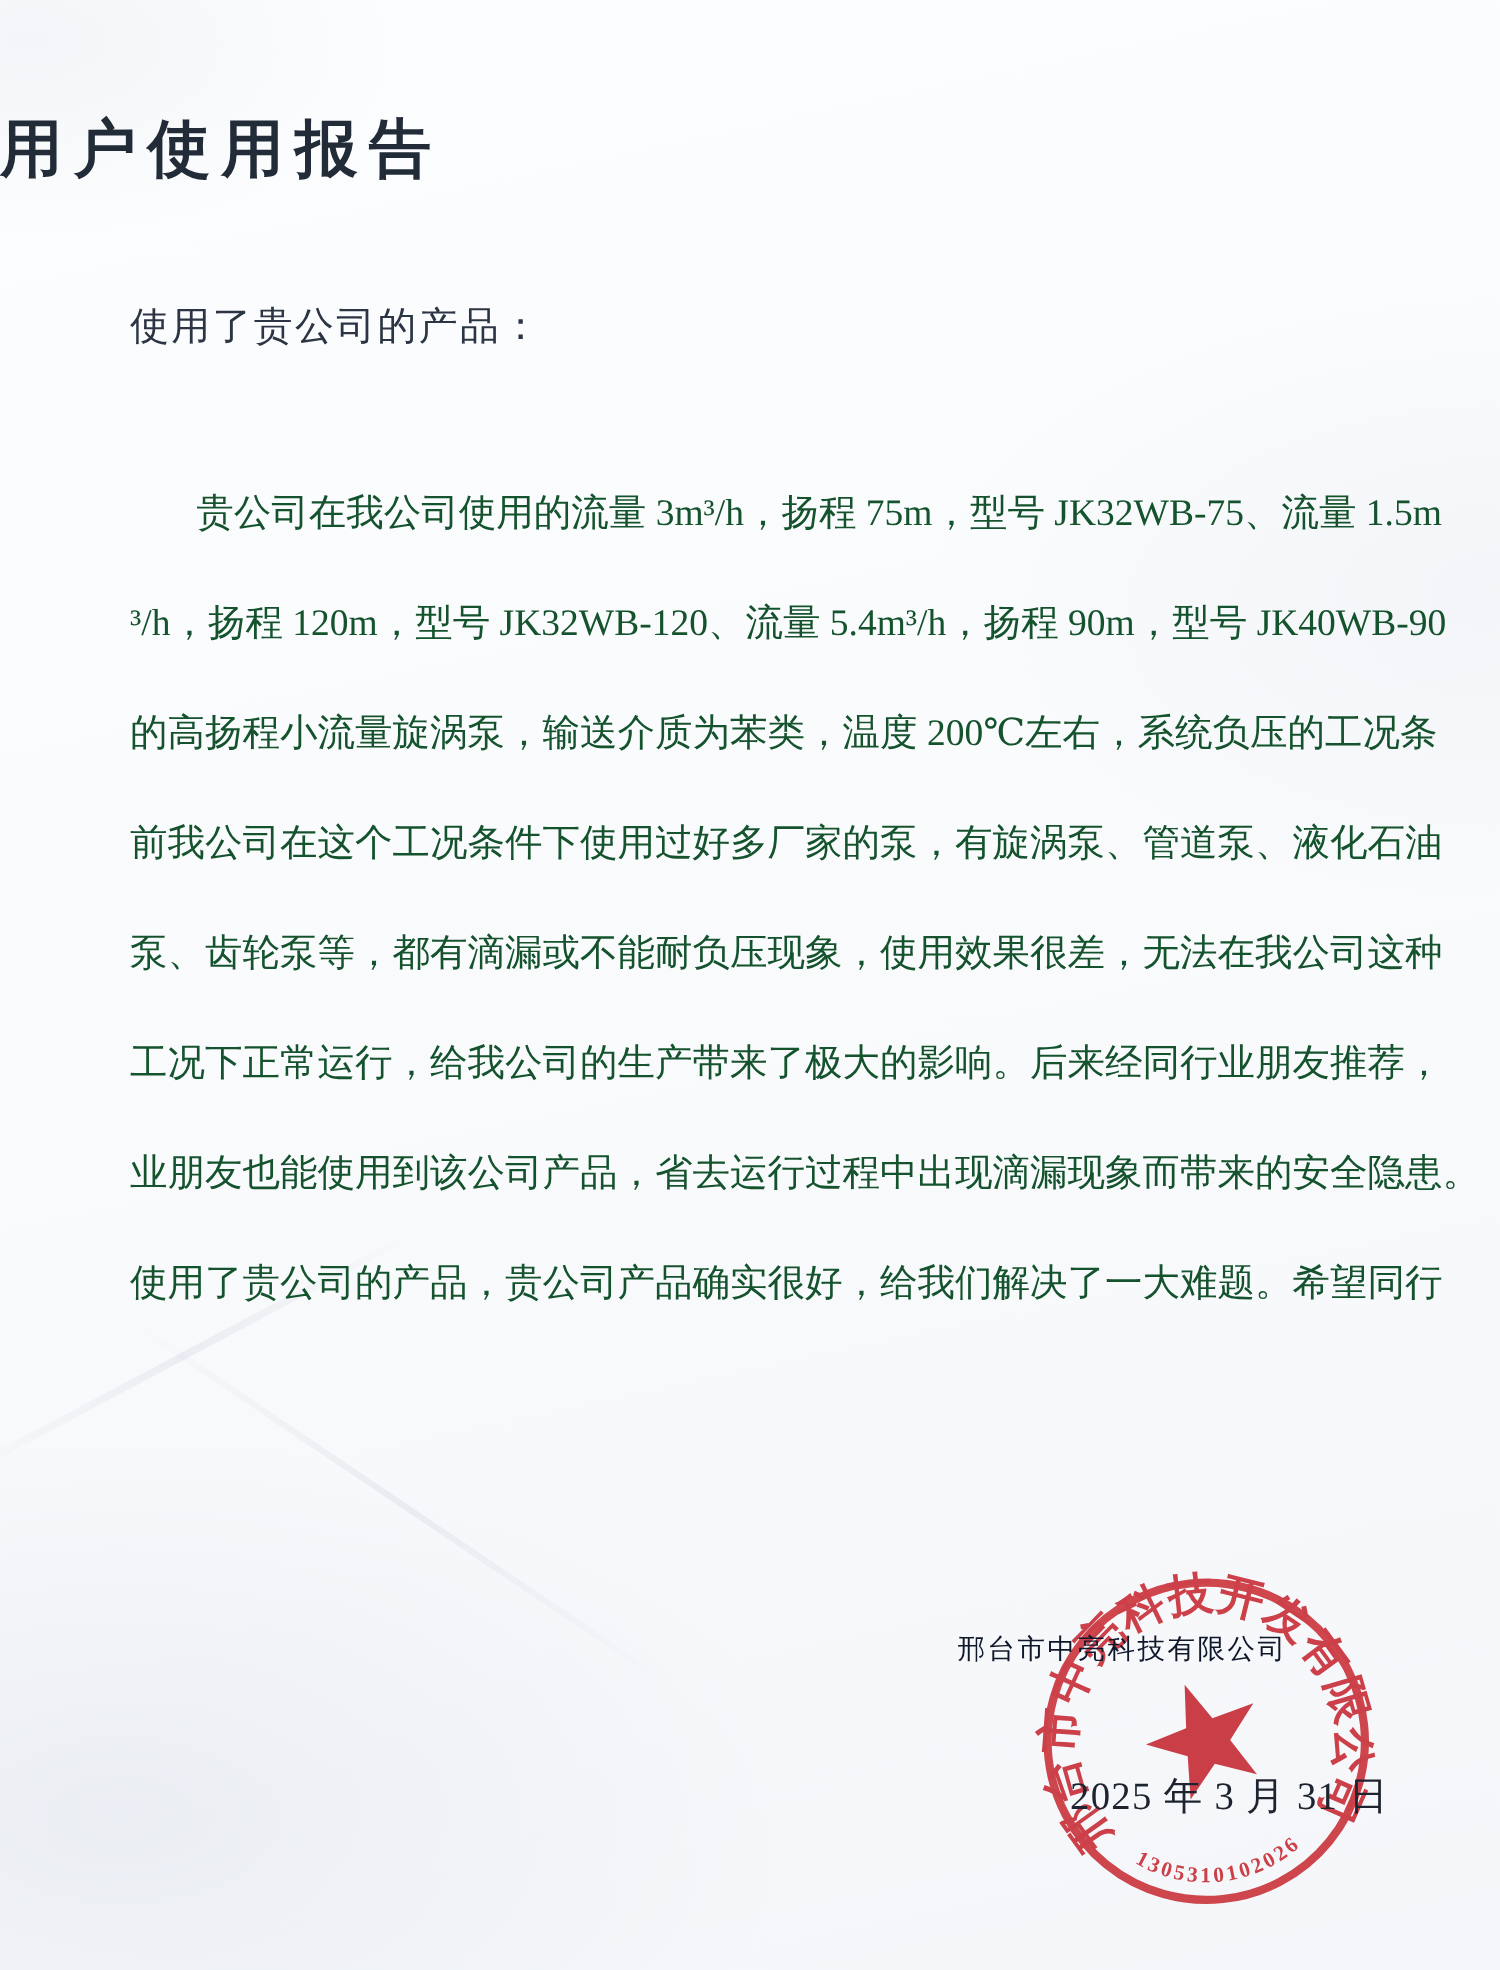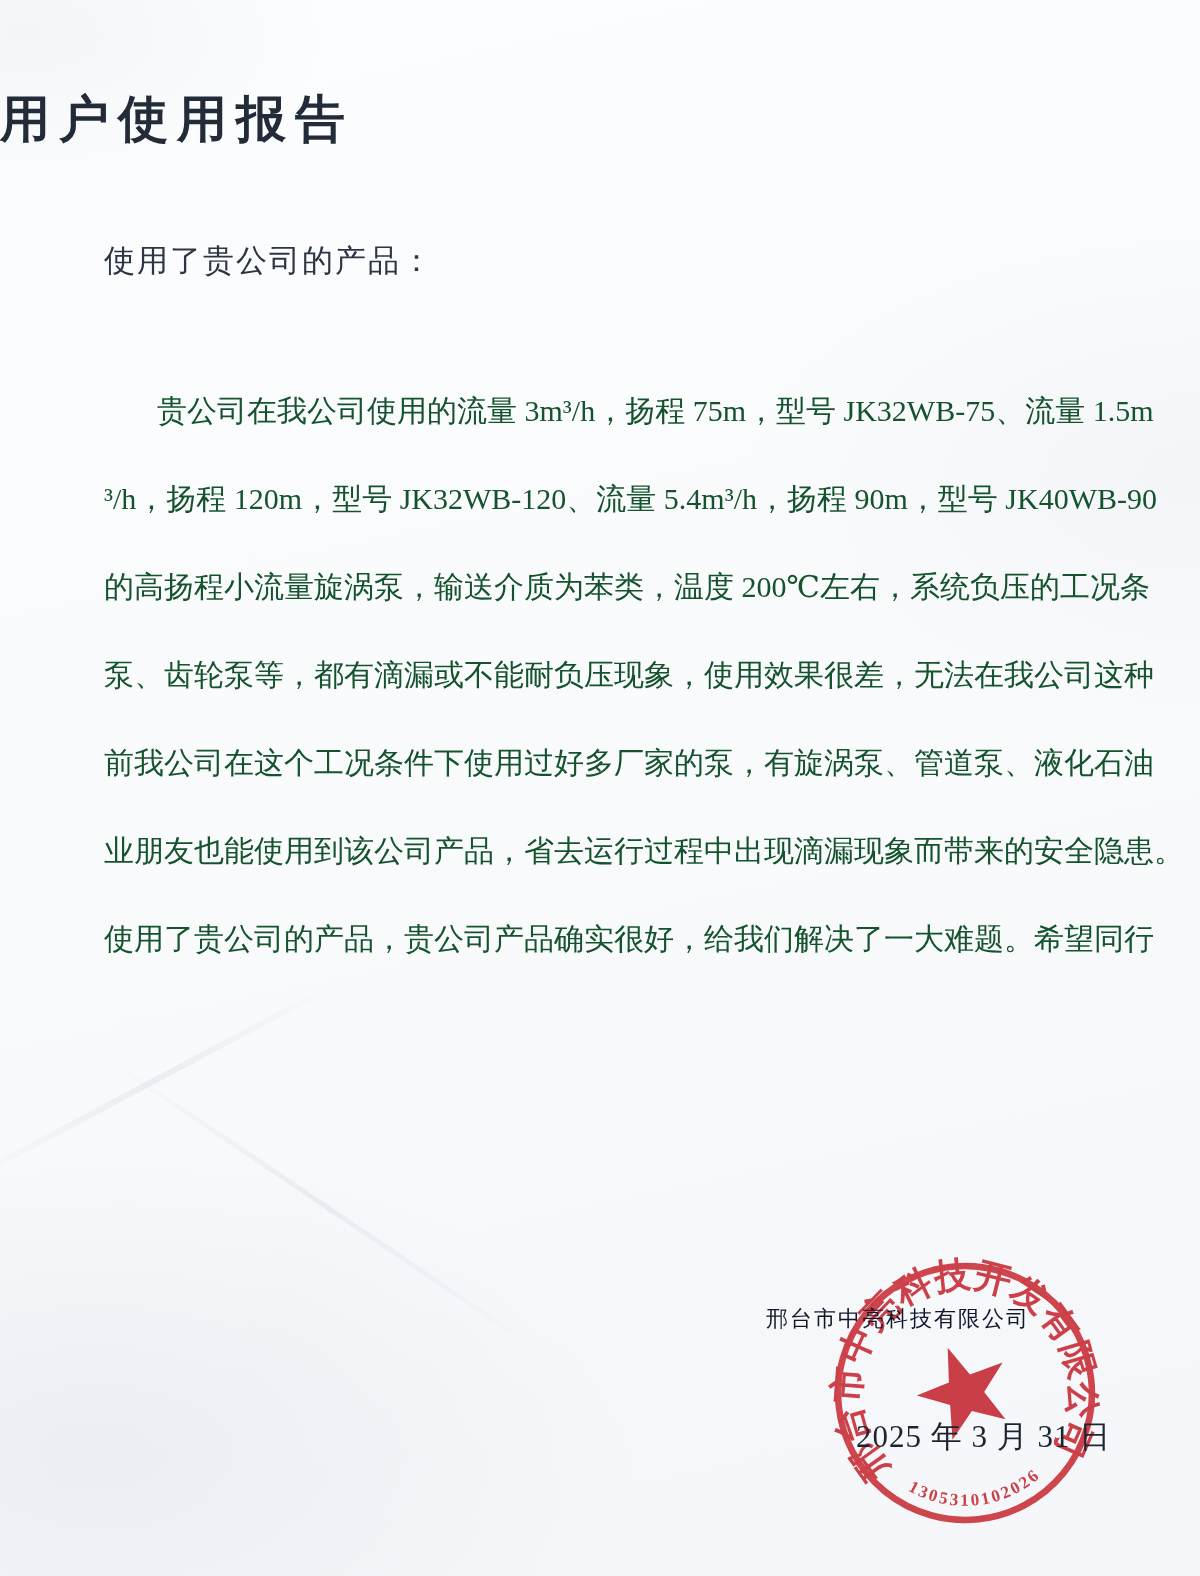--- a/index.html
+++ b/index.html
@@ -70,22 +70,23 @@
 <div class="crease c2"></div>
 
 <div class="title">用户使用报告</div>
 
 <div class="salutation">使用了贵公司的产品：</div>
 
 <div class="body-block">
   <div class="body-line indent">贵公司在我公司使用的流量 3m³/h，扬程 75m，型号 JK32WB-75、流量 1.5m</div>
   <div class="body-line">³/h，扬程 120m，型号 JK32WB-120、流量 5.4m³/h，扬程 90m，型号 JK40WB-90</div>
   <div class="body-line">的高扬程小流量旋涡泵，输送介质为苯类，温度 200℃左右，系统负压的工况条</div>
+  <div class="body-line">前我公司在这个工况条件下使用过好多厂家的泵，有旋涡泵、管道泵、液化石油</div>
   <div class="body-line">泵、齿轮泵等，都有滴漏或不能耐负压现象，使用效果很差，无法在我公司这种</div>
-  <div class="body-line">前我公司在这个工况条件下使用过好多厂家的泵，有旋涡泵、管道泵、液化石油</div>
+  <div class="body-line">工况下正常运行，给我公司的生产带来了极大的影响。后来经同行业朋友推荐，</div>
   <div class="body-line">业朋友也能使用到该公司产品，省去运行过程中出现滴漏现象而带来的安全隐患。</div>
   <div class="body-line">使用了贵公司的产品，贵公司产品确实很好，给我们解决了一大难题。希望同行</div>
 </div>
 
 <div class="stamp">
   <svg viewBox="0 0 272 272" xmlns="http://www.w3.org/2000/svg">
     <defs>
       <path id="rimPath" d="M 55.6 203.5 A 105 105 0 1 1 216.4 203.5" fill="none"></path>
       <path id="serialPath" d="M 50.2 208 A 112 112 0 0 0 221.8 208" fill="none"></path>
     </defs>

